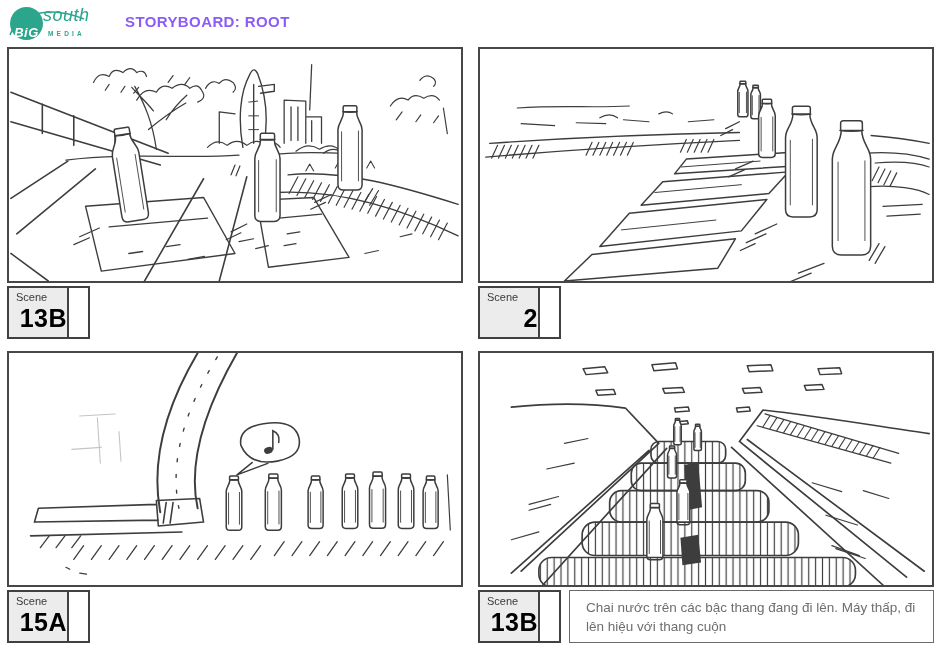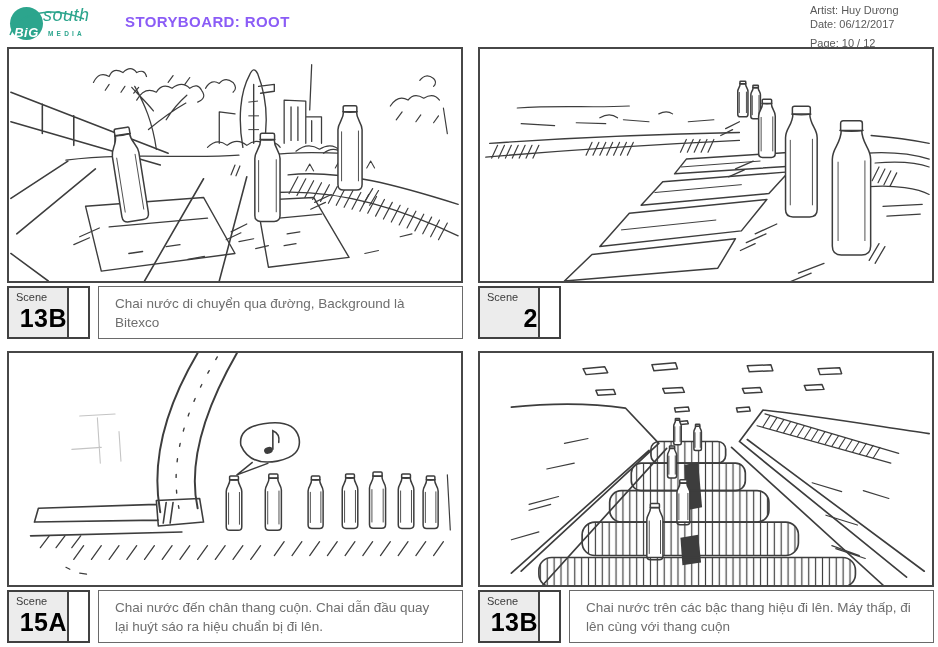--- a/index.html
+++ b/index.html
@@ -76,25 +76,20 @@
     <div class="logo-circle">
       <span>BiG</span>
     </div>
     <svg class="logo-swoosh" viewBox="0 0 86 44">
       <path d="M6 34 C14 12 46 4 80 18" fill="none" stroke="#2ca58d" stroke-width="1.4"></path>
     </svg>
     <span class="logo-south">south</span>
     <span class="logo-media">MEDIA</span>
   </div>
   <div class="page-title">STORYBOARD: ROOT</div>
-  <div class="meta">
-    <div>Artist: Huy Dương</div>
-    <div>Date: 06/12/2017</div>
-    <div class="page-line">Page: 10 / 12</div>
-  </div>
 </div>
 
 <div class="content">
 
   <div class="panel">
     <div class="frame">
       <svg class="sketch" viewBox="0 0 456 236">
         <g fill="none" stroke="currentColor" stroke-width="1.6" stroke-linecap="round" stroke-linejoin="round">
           <path d="M0 44 L160 106 M0 74 L152 118 M32 56 L32 86 M64 68 L64 98 M106 84 L106 110"></path>
           <path stroke-width="1.3" d="M148 102 C144 74 136 56 126 38 M140 82 C152 72 164 63 178 55 M145 63 C137 53 130 47 123 39 M158 72 C164 62 171 54 179 47"></path>
@@ -122,23 +117,20 @@
       </svg>
     </div>
     <div class="caption">
       <div class="scene-table">
         <div class="scene-cell">
           <div class="scene-word">Scene</div>
           <div class="scene-num">13B</div>
         </div>
         <div class="scene-spacer"></div>
       </div>
-      <div class="desc">
-        <span>Chai nước di chuyển qua đường, Background là Bitexco</span>
-      </div>
     </div>
   </div>
 
   <div class="panel">
     <div class="frame">
       <svg class="sketch" viewBox="0 0 456 236">
         <g fill="none" stroke="currentColor" stroke-width="1.4" stroke-linecap="round" stroke-linejoin="round">
           <path stroke-width="1.2" d="M36 60 C80 57 112 60 150 58 M40 76 l34 2 m22 -3 l30 1 m18 -4 l26 2 M120 70 q10 -6 18 0 M180 66 q8 -4 14 0 M210 74 l26 -2"></path>
           <path d="M8 96 C110 89 210 86 262 85 M4 110 C110 101 200 96 262 93 M396 88 C420 90 440 93 455 96 M390 106 C420 104 442 108 455 112"></path>
           <path stroke-width="1.2" d="M16 98 l-6 13 m13 -13 l-6 13 m13 -13 l-6 13 m13 -13 l-6 13 m13 -13 l-6 13 m13 -13 l-6 13 m13 -13 l-6 13 M112 95 l-6 13 m13 -13 l-6 13 m13 -13 l-6 13 m13 -13 l-6 13 m13 -13 l-6 13 m13 -13 l-6 13 m13 -13 l-6 13 M208 92 l-6 13 m13 -13 l-6 13 m13 -13 l-6 13 m13 -13 l-6 13 m13 -13 l-6 13"></path>
@@ -198,23 +190,20 @@
       </svg>
     </div>
     <div class="caption">
       <div class="scene-table">
         <div class="scene-cell">
           <div class="scene-word">Scene</div>
           <div class="scene-num">15A</div>
         </div>
         <div class="scene-spacer"></div>
       </div>
-      <div class="desc">
-        <span>Chai nước đến chân thang cuộn. Chai dẫn đầu quay lại huýt sáo ra hiệu chuẩn bị đi lên.</span>
-      </div>
     </div>
   </div>
 
   <div class="panel">
     <div class="frame">
       <svg class="sketch" viewBox="0 0 456 236">
         <defs>
           <pattern id="vl" width="7" height="40" patternUnits="userSpaceOnUse">
             <path d="M3.5 0 L3.5 40" stroke="#3d3d3d" stroke-width="1.2"></path>
           </pattern>
@@ -243,18 +232,18 @@
     </div>
     <div class="caption">
       <div class="scene-table">
         <div class="scene-cell">
           <div class="scene-word">Scene</div>
           <div class="scene-num">13B</div>
         </div>
         <div class="scene-spacer"></div>
       </div>
       <div class="desc">
-        <span>Chai nước trên các bậc thang hiệu đi lên. Máy thấp, đi lên cùng với thang cuộn</span>
+        <span>Chai nước trên các bậc thang đang đi lên. Máy thấp, đi lên hiệu với thang cuộn</span>
       </div>
     </div>
   </div>
 
 </div>
 
 </body></html>

